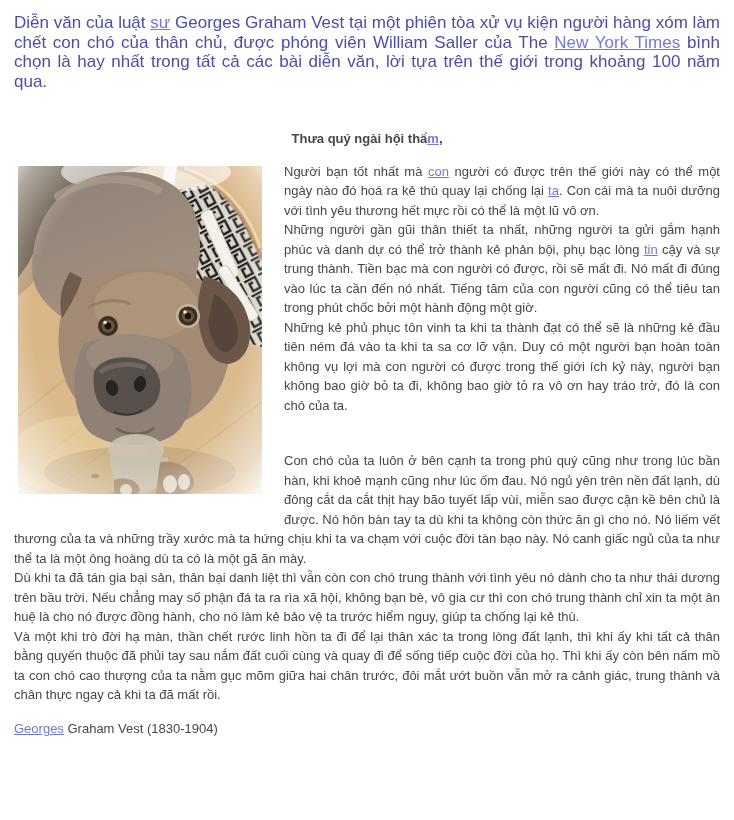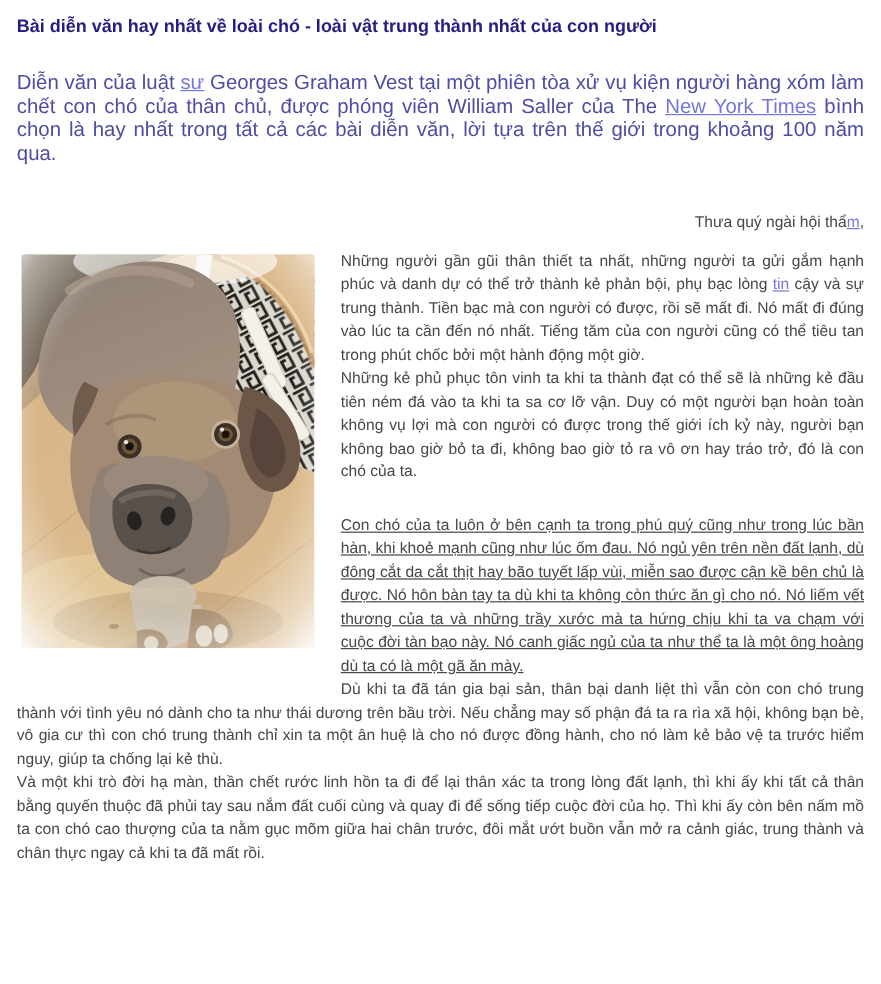--- a/index.html
+++ b/index.html
@@ -15,39 +15,38 @@
   .title{
     font-size:15px;font-weight:bold;color:var(--title);
     margin:0 0 26px 0;line-height:20px;
   }
   .intro{
     font-size:17px;line-height:19.5px;color:var(--intro-text);
     text-align:justify;margin:0 0 38px 0;
   }
   .salutation{
     font-size:13px;line-height:19.5px;color:var(--body-text);
-    text-align:right;margin:0 0 13px 0;
+    text-align:center;margin:0 0 13px 0;font-weight:bold;
   }
   .article{font-size:13px;line-height:19.5px;color:var(--body-text);}
   .article p{margin:0;text-align:justify;}
-  .article p.gap-top{margin-top:25px;text-decoration:underline;}
+  .article p.gap-top{margin-top:36px;}
   .article p.big-gap{}
   .photo{
     float:left;width:244px;height:328px;
     margin:4px 22px 30px 4px;display:block;
   }
   .signature{margin-top:14px !important;text-align:left !important;}
   a.inline-link{color:var(--link);text-decoration:underline;cursor:pointer;}
 </style>
 </head>
 <body>
 
 <div class="page">
 
-  <h1 class="title">Bài diễn văn hay nhất về loài chó - loài vật trung thành nhất của con người</h1>
 
   <p class="intro"><span>Diễn văn của luật </span><a href="#" class="inline-link">sư</a><span> Georges Graham Vest tại một phiên tòa xử vụ kiện người hàng xóm làm chết con chó của thân chủ, được phóng viên William Saller của The </span><a href="#" class="inline-link">New York Times</a><span> bình chọn là hay nhất trong tất cả các bài diễn văn, lời tựa trên thế giới trong khoảng 100 năm qua.</span></p>
 
   <p class="salutation"><span>Thưa quý ngài hội thẩ</span><a href="#" class="inline-link">m</a><span>,</span></p>
 
   <div class="article">
 
     <svg class="photo" viewBox="0 0 244 328" xmlns="http://www.w3.org/2000/svg" role="img">
       <defs>
         <linearGradient id="floorG" x1="0" y1="0" x2="0.3" y2="1">
@@ -141,21 +140,23 @@
         <path d="M142 296 C160 294 174 302 176 316 C176 326 166 330 154 328 L138 328 Z" fill="#a68c6e"></path>
         <ellipse cx="152" cy="318" rx="7" ry="9" fill="#e2dacb"></ellipse>
         <ellipse cx="166" cy="316" rx="6" ry="8" fill="#e2dacb"></ellipse>
         <path d="M96 314 C108 310 120 314 122 324 L120 328 L96 328 Z" fill="#a68c6e"></path>
         <ellipse cx="108" cy="324" rx="6" ry="6" fill="#ddd4c4"></ellipse>
 
         <rect width="244" height="328" fill="url(#vign)"></rect>
       </g>
     </svg>
 
+    <p><span>Người bạn tốt nhất mà </span><a href="#" class="inline-link">con</a><span> người có được trên thế giới này có thể một ngày nào đó hoá ra kẻ thù quay lại chống lại </span><a href="#" class="inline-link">ta</a><span>. Con cái mà ta nuôi dưỡng với tình yêu thương hết mực rồi có thể là một lũ vô ơn.</span></p>
     <p><span>Những người gần gũi thân thiết ta nhất, những người ta gửi gắm hạnh phúc và danh dự có thể trở thành kẻ phản bội, phụ bạc lòng </span><a href="#" class="inline-link">tin</a><span> cậy và sự trung thành. Tiền bạc mà con người có được, rồi sẽ mất đi. Nó mất đi đúng vào lúc ta cần đến nó nhất. Tiếng tăm của con người cũng có thể tiêu tan trong phút chốc bởi một hành động một giờ.</span></p>
     <p><span>Những kẻ phủ phục tôn vinh ta khi ta thành đạt có thể sẽ là những kẻ đầu tiên ném đá vào ta khi ta sa cơ lỡ vận. Duy có một người bạn hoàn toàn không vụ lợi mà con người có được trong thế giới ích kỷ này, người bạn không bao giờ bỏ ta đi, không bao giờ tỏ ra vô ơn hay tráo trở, đó là con chó của ta.</span></p>
     <p class="gap-top"><span>Con chó của ta luôn ở bên cạnh ta trong phú quý cũng như trong lúc bần hàn, khi khoẻ mạnh cũng như lúc ốm đau. Nó ngủ yên trên nền đất lạnh, dù đông cắt da cắt thịt hay bão tuyết lấp vùi, miễn sao được cận kề bên chủ là được. Nó hôn bàn tay ta dù khi ta không còn thức ăn gì cho nó. Nó liếm vết thương của ta và những trầy xước mà ta hứng chịu khi ta va chạm với cuộc đời tàn bạo này. Nó canh giấc ngủ của ta như thể ta là một ông hoàng dù ta có là một gã ăn mày.</span></p>
     <p><span>Dù khi ta đã tán gia bại sản, thân bại danh liệt thì vẫn còn con chó trung thành với tình yêu nó dành cho ta như thái dương trên bầu trời. Nếu chẳng may số phận đá ta ra rìa xã hội, không bạn bè, vô gia cư thì con chó trung thành chỉ xin ta một ân huệ là cho nó được đồng hành, cho nó làm kẻ bảo vệ ta trước hiểm nguy, giúp ta chống lại kẻ thù.</span></p>
     <p class="big-gap"><span>Và một khi trò đời hạ màn, thần chết rước linh hồn ta đi để lại thân xác ta trong lòng đất lạnh, thì khi ấy khi tất cả thân bằng quyến thuộc đã phủi tay sau nắm đất cuối cùng và quay đi để sống tiếp cuộc đời của họ. Thì khi ấy còn bên nấm mồ ta con chó cao thượng của ta nằm gục mõm giữa hai chân trước, đôi mắt ướt buồn vẫn mở ra cảnh giác, trung thành và chân thực ngay cả khi ta đã mất rồi.</span></p>
 
+    <p class="signature"><a href="#" class="inline-link">Georges</a><span> Graham Vest (1830-1904)</span></p>
 
   </div>
 </div>
 
 </body></html>

